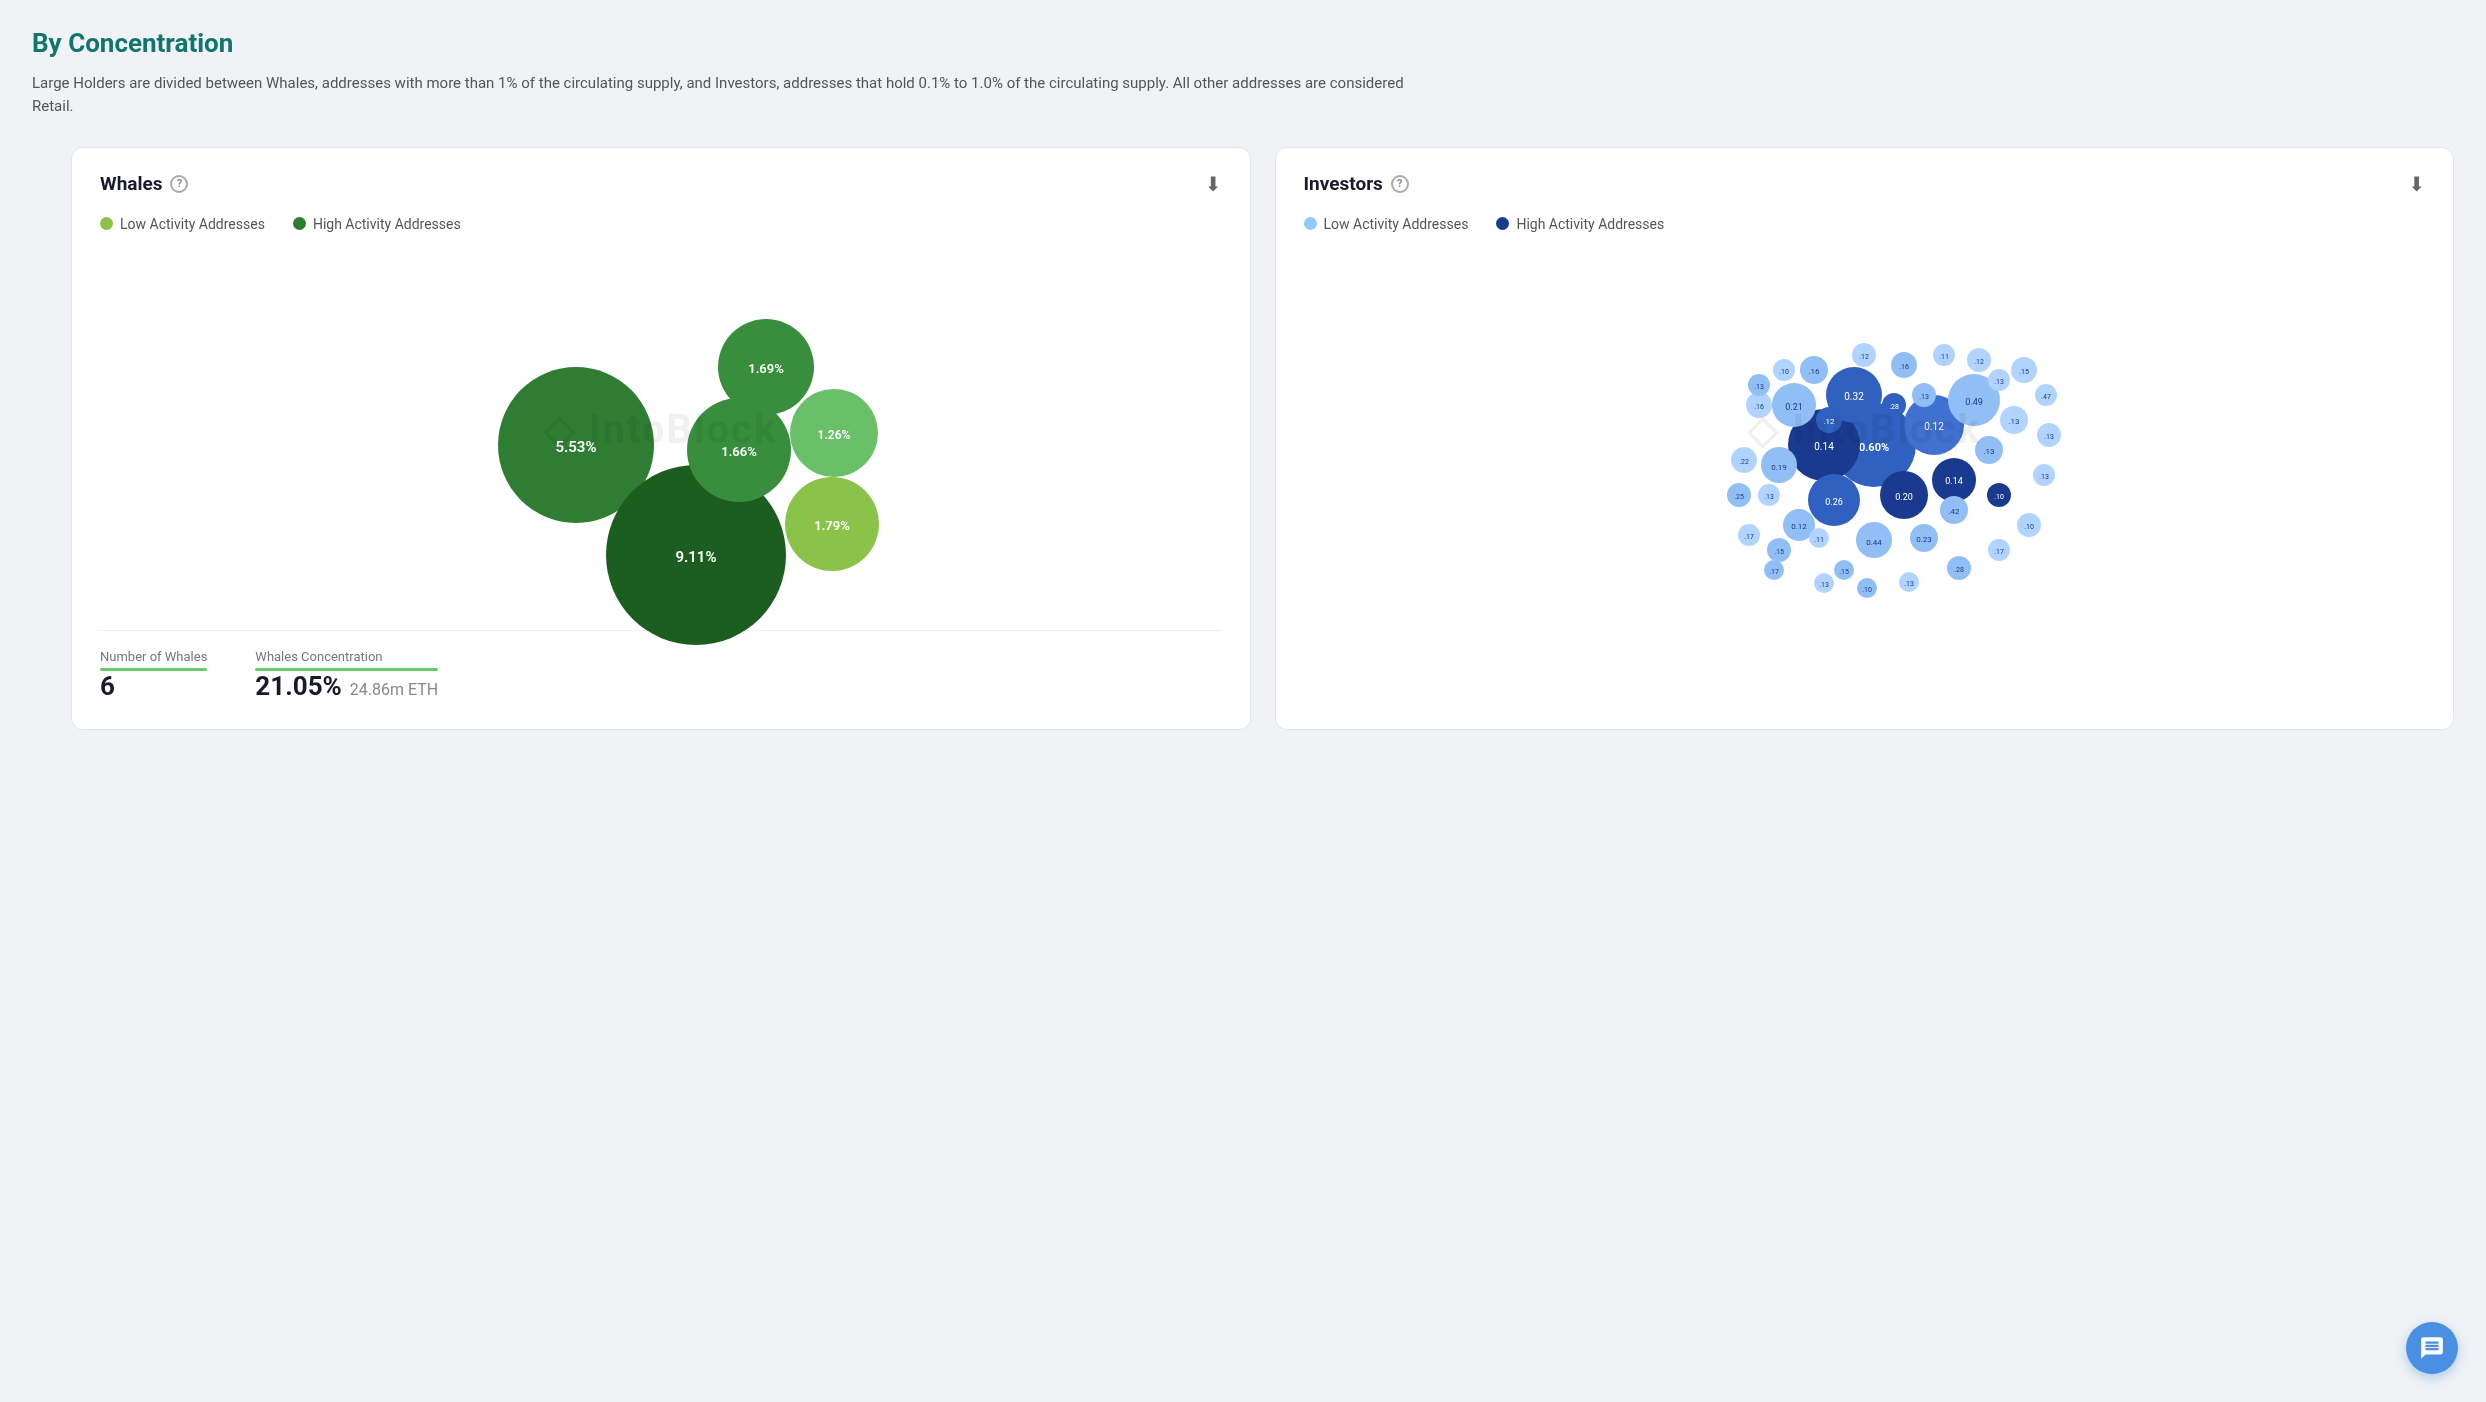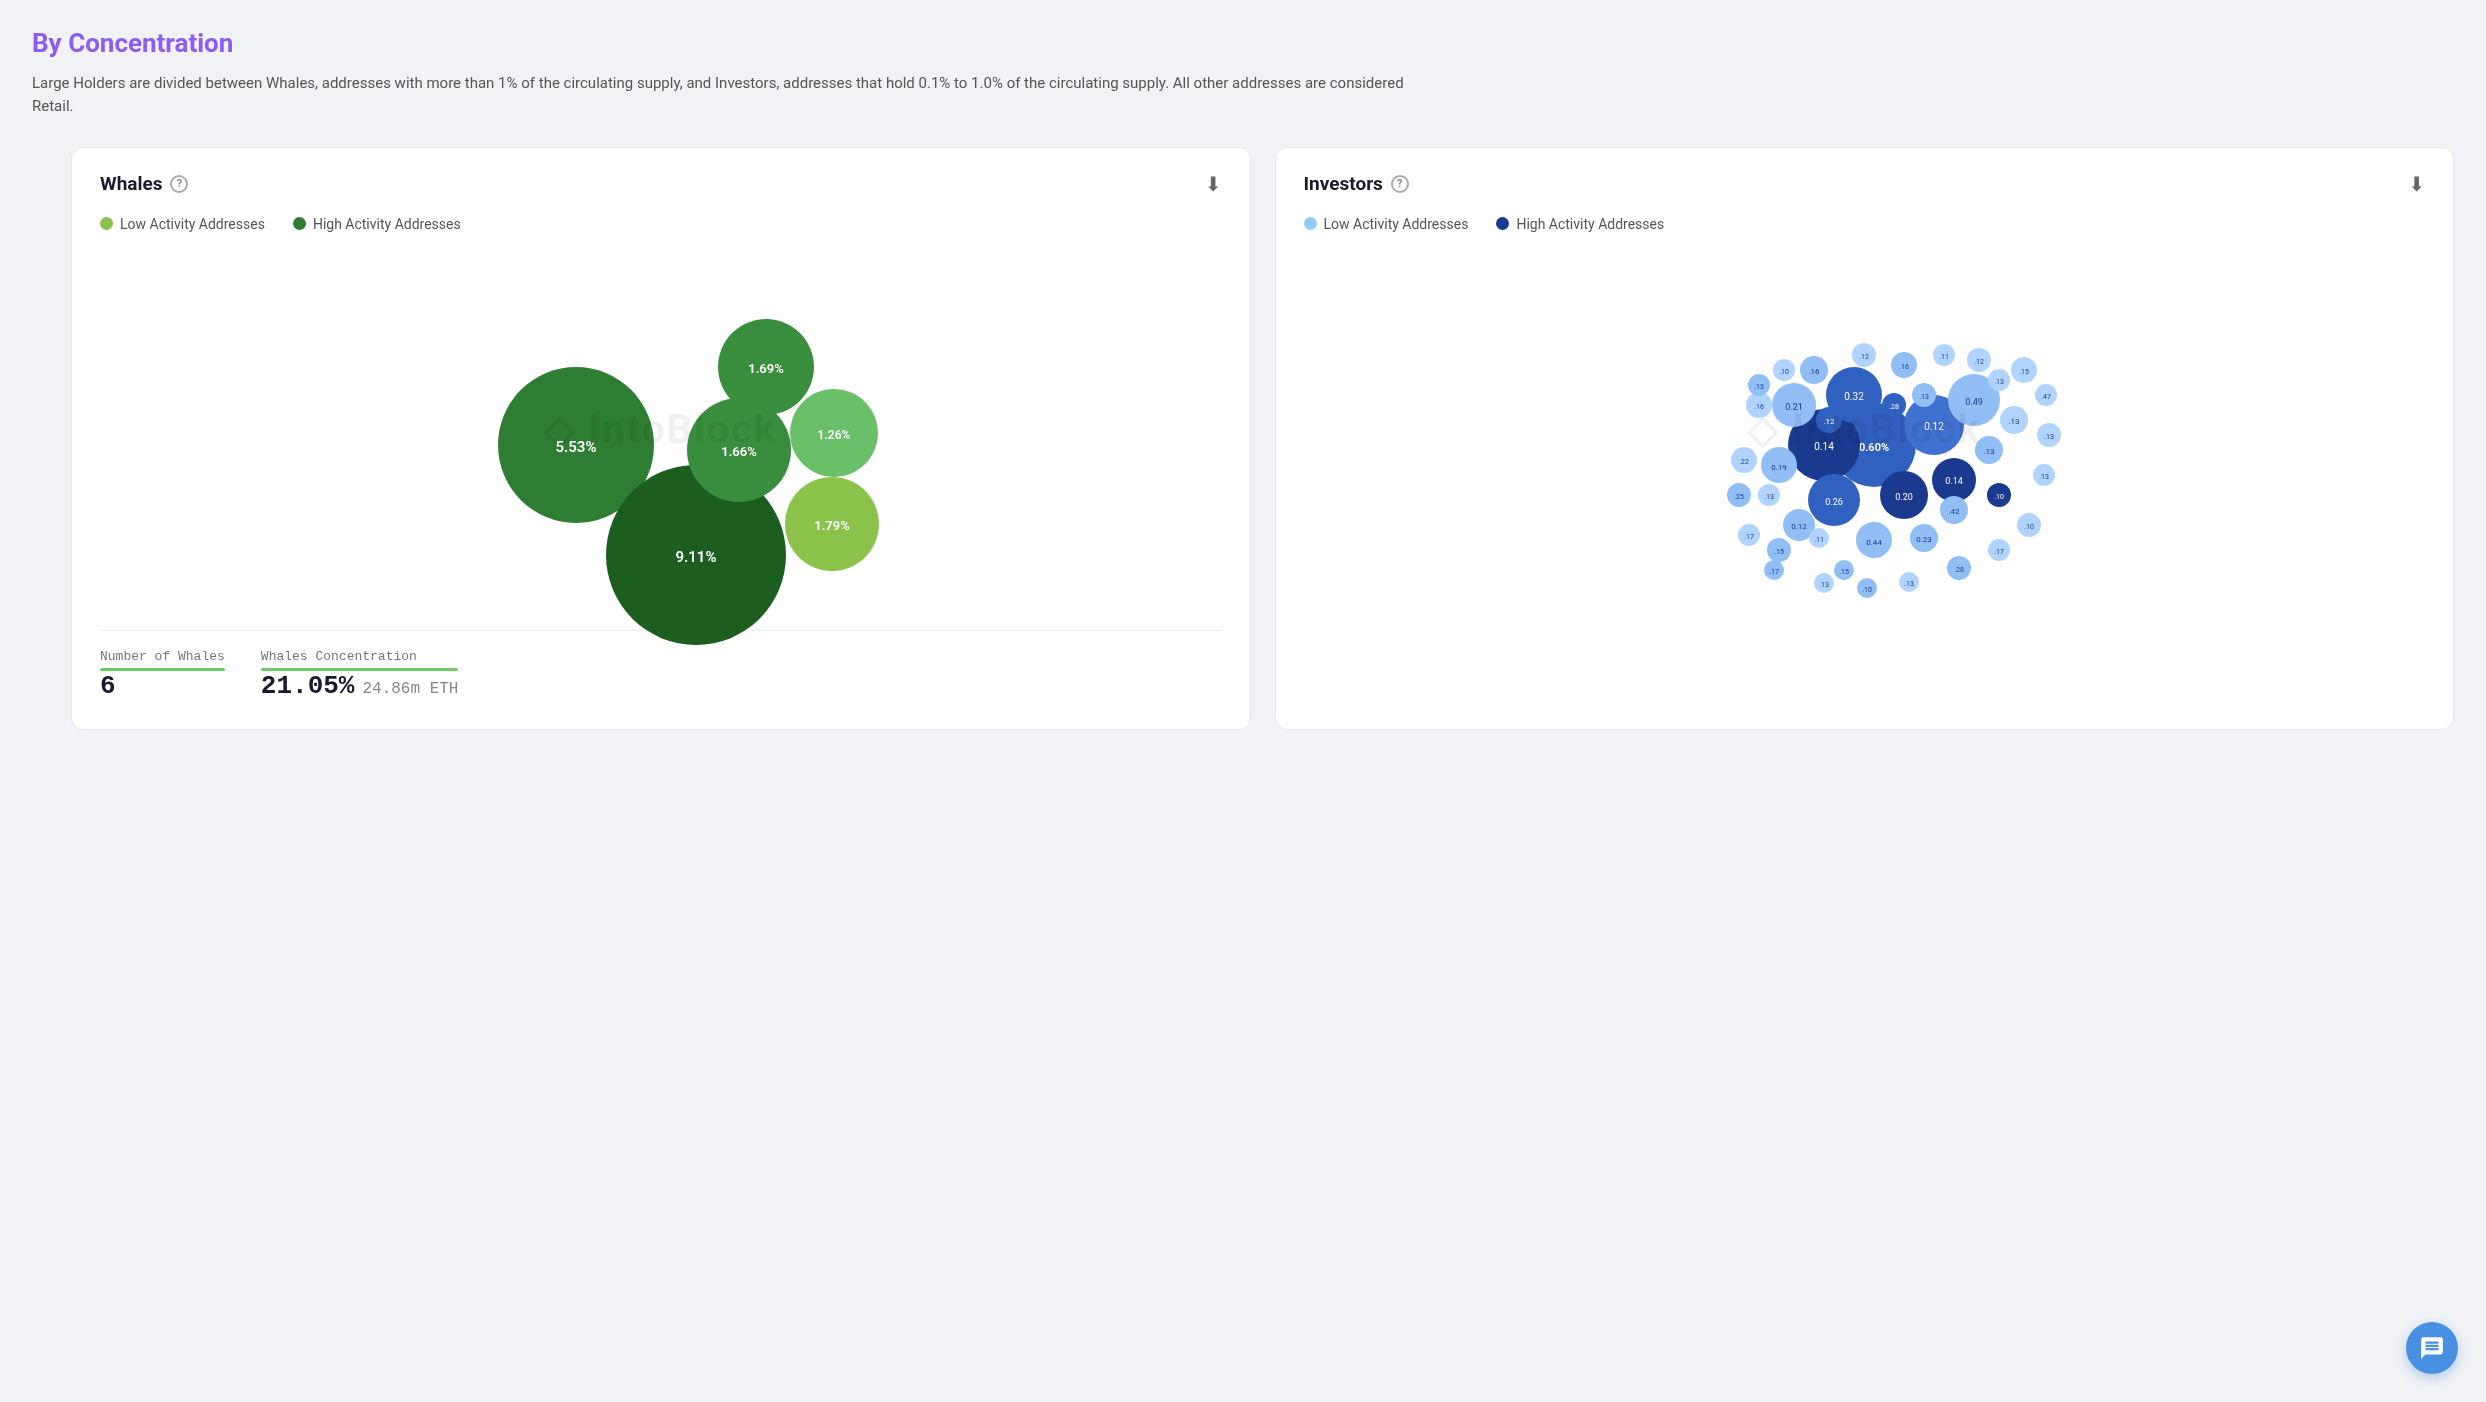--- a/index.html
+++ b/index.html
@@ -5,21 +5,21 @@
     * { box-sizing: border-box; margin: 0; padding: 0; }
     body {
       font-family: -apple-system, BlinkMacSystemFont, 'Segoe UI', Roboto, sans-serif;
       background: #f0f2f5;
       padding: 28px 32px;
       color: #333;
     }
     .page-title {
       font-size: 26px;
       font-weight: 700;
-      color: #8b5cf6;
+      color: #0f766e;
       margin-bottom: 14px;
     }
     .description {
       font-size: 15px;
       color: #555;
       line-height: 1.55;
       max-width: 1380px;
       margin-bottom: 28px;
     }
     .cards-row {
@@ -93,25 +93,24 @@
       font-size: 40px;
       color: rgba(0,0,0,0.06);
       font-weight: 700;
       letter-spacing: 2px;
       pointer-events: none;
       white-space: nowrap;
       text-align: center;
     }
     .stats-row {
       display: flex;
-      gap: 36px;
+      gap: 48px;
       margin-top: 10px;
       padding-top: 18px;
       border-top: 1px solid #eee;
-      font-family: Liberation Mono, monospace;
     }
     .stat-item {}
     .stat-label {
       font-size: 13px;
       color: #777;
       margin-bottom: 4px;
     }
     .stat-value {
       font-size: 26px;
       font-weight: 700;

